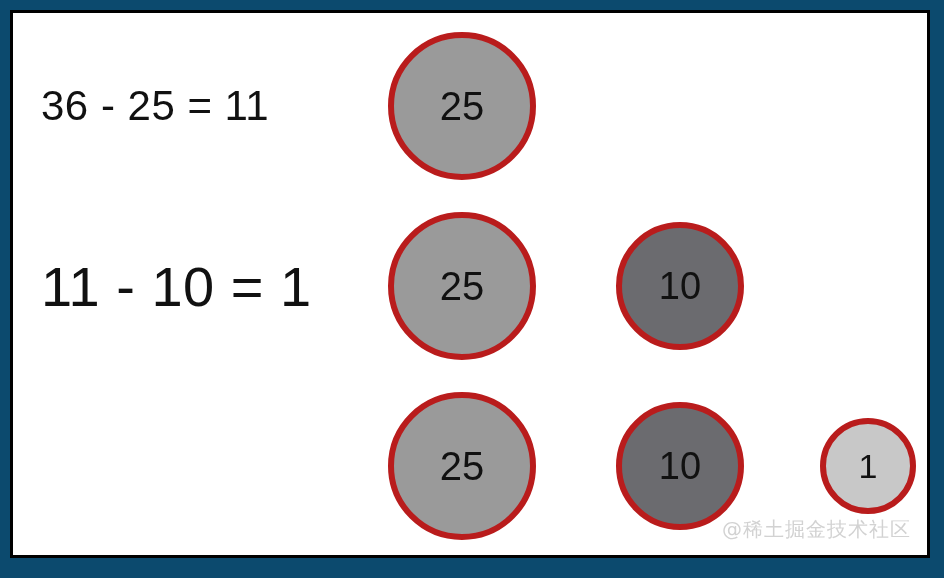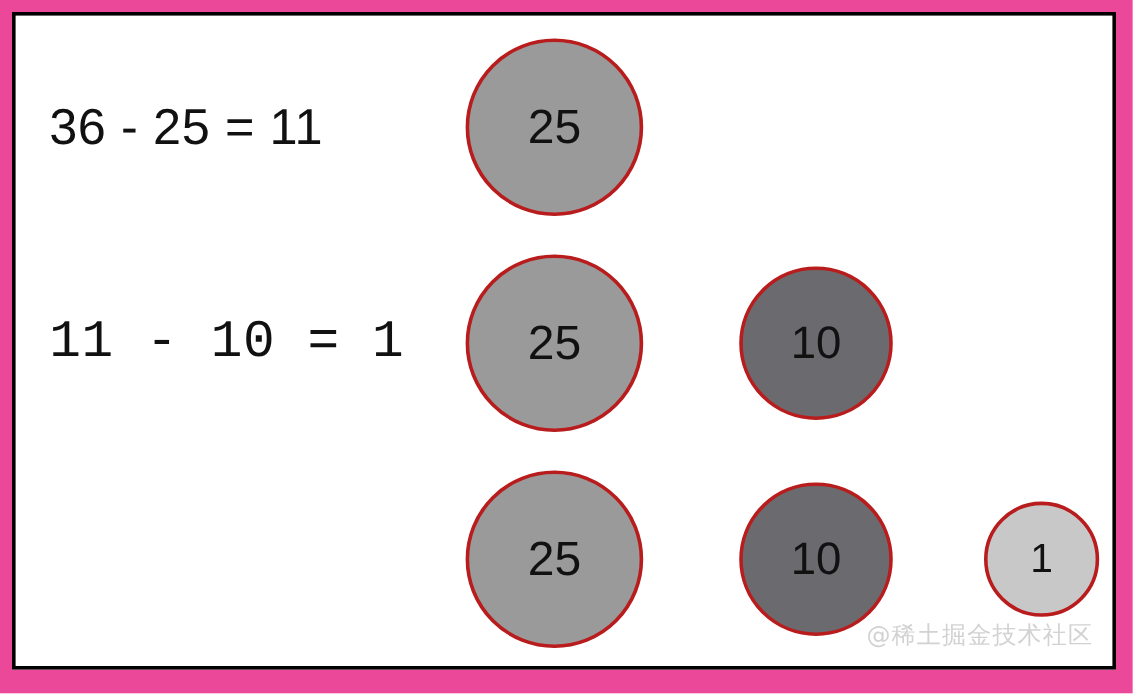--- a/index.html
+++ b/index.html
@@ -4,21 +4,21 @@
 <style>
   html, body {
     margin: 0;
     padding: 0;
     background: #ffffff;
   }
   #canvas {
     position: relative;
     width: 944px;
     height: 578px;
-    background: #ec4899;
+    background: #0c4a6e;
     overflow: hidden;
     font-family: "Liberation Sans", sans-serif;
   }
   #frame {
     position: absolute;
     left: 10px;
     top: 10px;
     width: 920px;
     height: 548px;
     border: 3px solid #000000;
@@ -44,37 +44,37 @@
     align-items: center;
     color: #111111;
     white-space: pre;
     letter-spacing: 0.5px;
   }
   .equation.sans {
     font-family: "Liberation Sans", sans-serif;
     font-size: 42px;
   }
   .equation.serif {
-    font-family: Liberation Mono, monospace;
-    font-size: 44px;
+    font-family: Liberation Sans, sans-serif;
+    font-size: 56px;
   }
 
   .circles {
     position: absolute;
     left: 355px;
     top: 0;
     height: 180px;
     width: 565px;
   }
   .circle {
     position: absolute;
     top: 50%;
     transform: translateY(-50%);
     border-radius: 50%;
-    border: 3px solid #b91c1c;
+    border: 6px solid #b91c1c;
     box-sizing: border-box;
     display: flex;
     align-items: center;
     justify-content: center;
     color: #111111;
     font-family: "Liberation Sans", sans-serif;
   }
   .c-25 {
     left: 20px;
     width: 148px;

